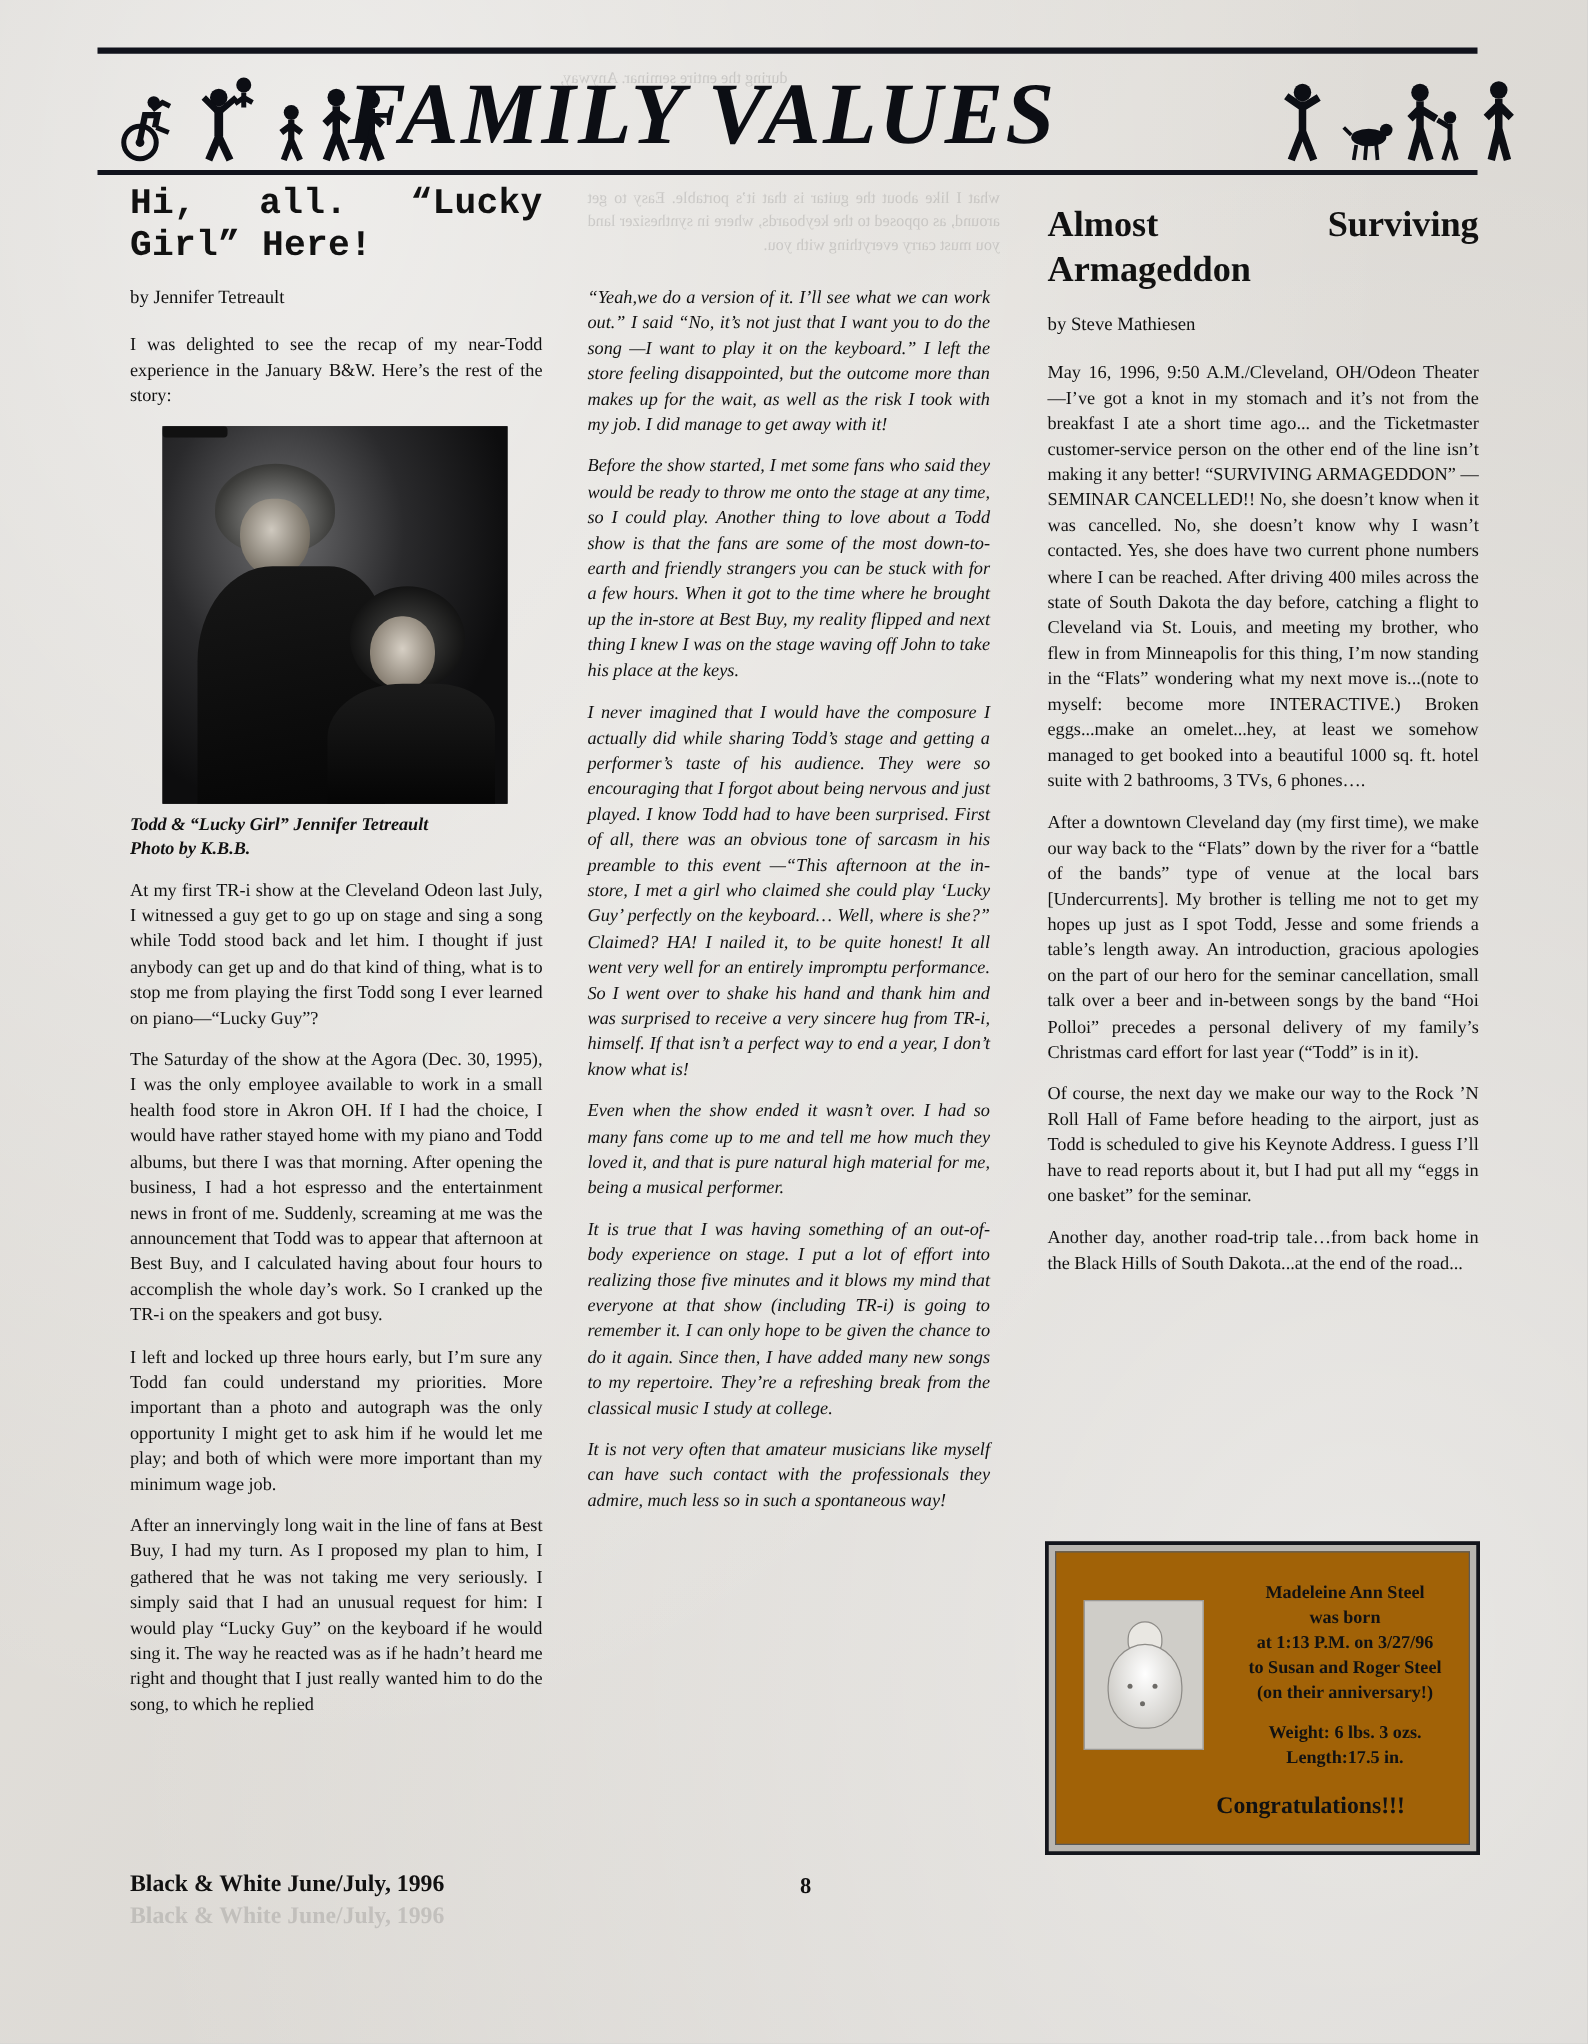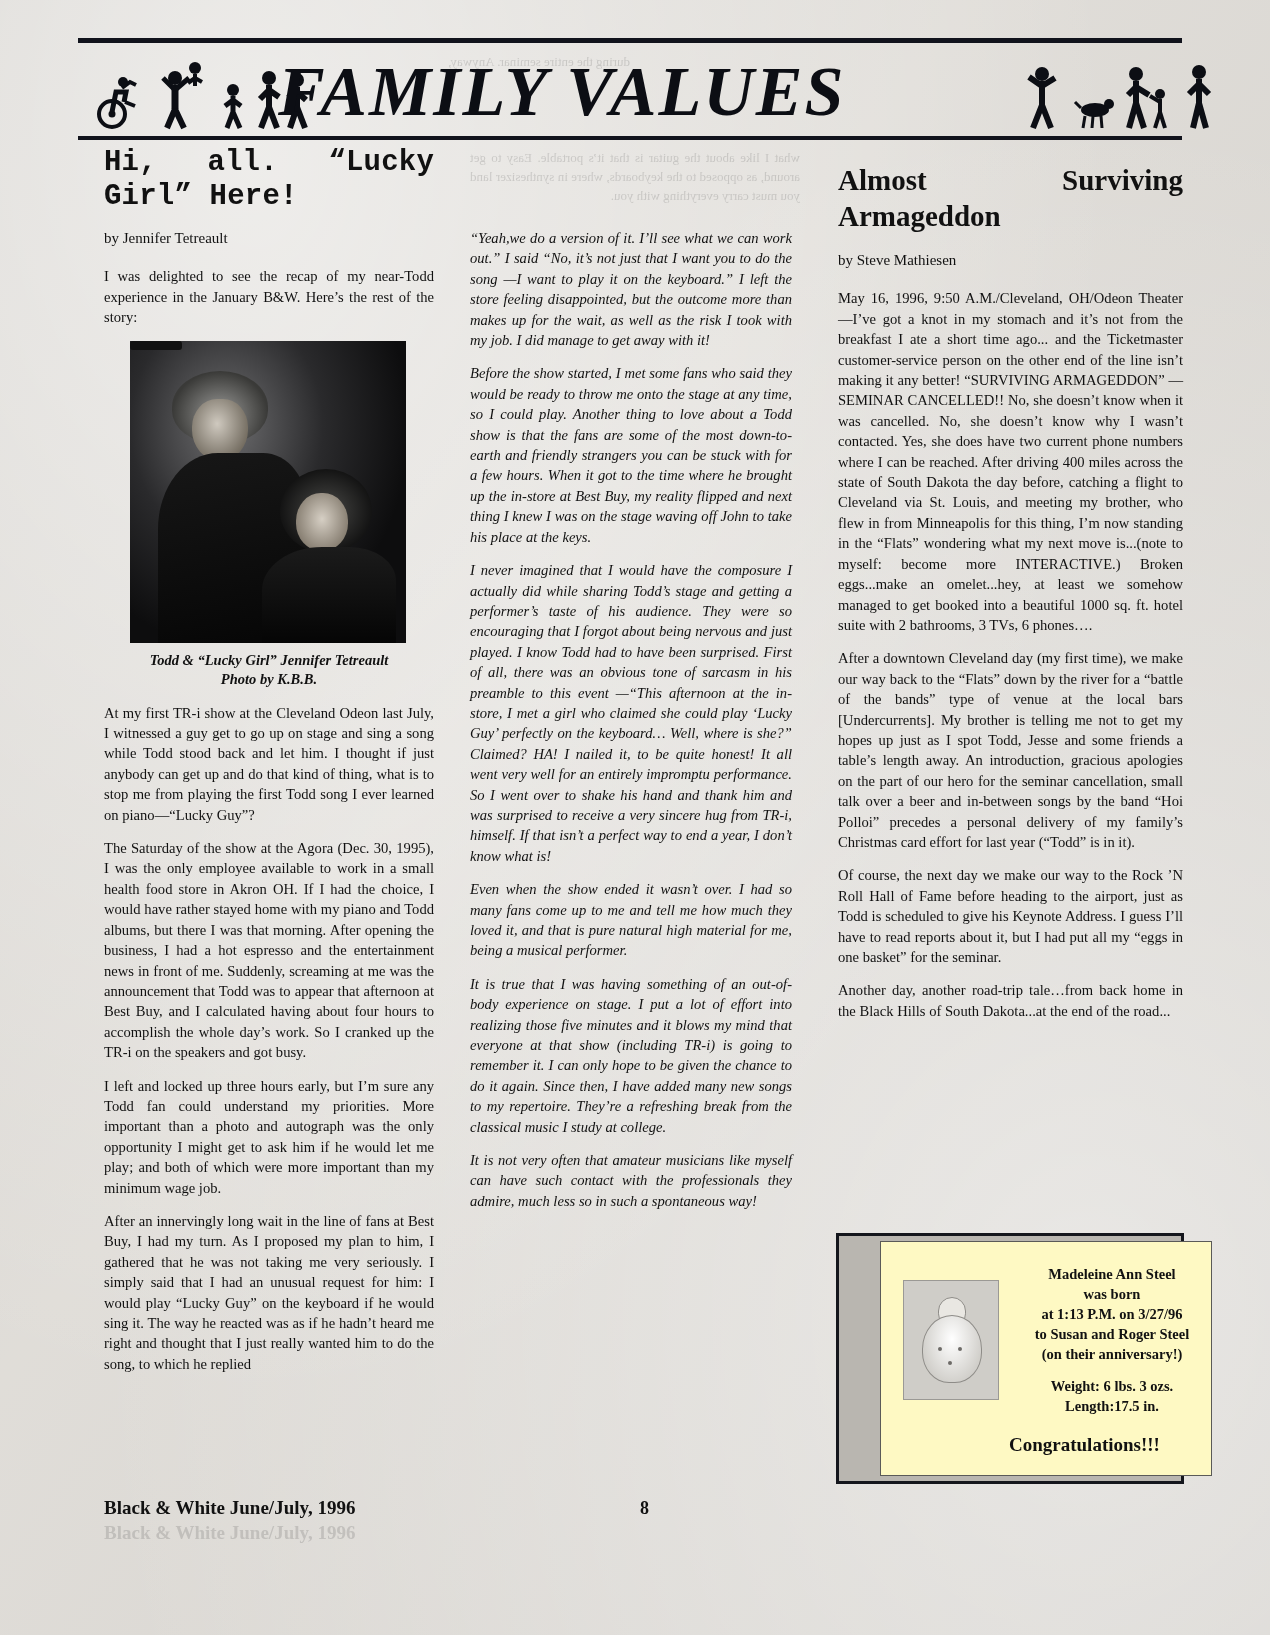--- a/index.html
+++ b/index.html
@@ -157,21 +157,20 @@
     left: 166px; top: 152px; width: 52px; height: 58px;
     background: radial-gradient(ellipse at 50% 45%, #d6cfc4, #7a7164 85%);
     border-radius: 48%;
   }
   .photo .body2 {
     left: 132px; top: 206px; width: 134px; height: 96px;
     background: linear-gradient(180deg, #1b1b1b, #050505);
     border-radius: 45% 35% 0 0;
   }
   .photo-caption {
-    text-align: center;
     font-style: italic;
     font-weight: bold;
     font-size: 14.5px;
     line-height: 19px;
     margin: 0 0 14px 0;
   }
 
   .ad-box {
     position: absolute;
     left: 836px;
@@ -182,22 +181,21 @@
     background: #b9b6b0;
     padding: 5px;
     box-sizing: border-box;
   }
   .ad-inner {
     border: 1px solid #5a5a58;
     width: 100%;
     height: 100%;
     box-sizing: border-box;
     position: relative;
-    background: #fef9c3;
-    margin-left: 36px;
+    background: #a16207;
   }
   .ad-art {
     position: absolute;
     left: 22px;
     top: 38px;
     width: 94px;
     height: 118px;
     background: #cfcdc8;
     border: 1px solid #9b9995;
     overflow: hidden;

